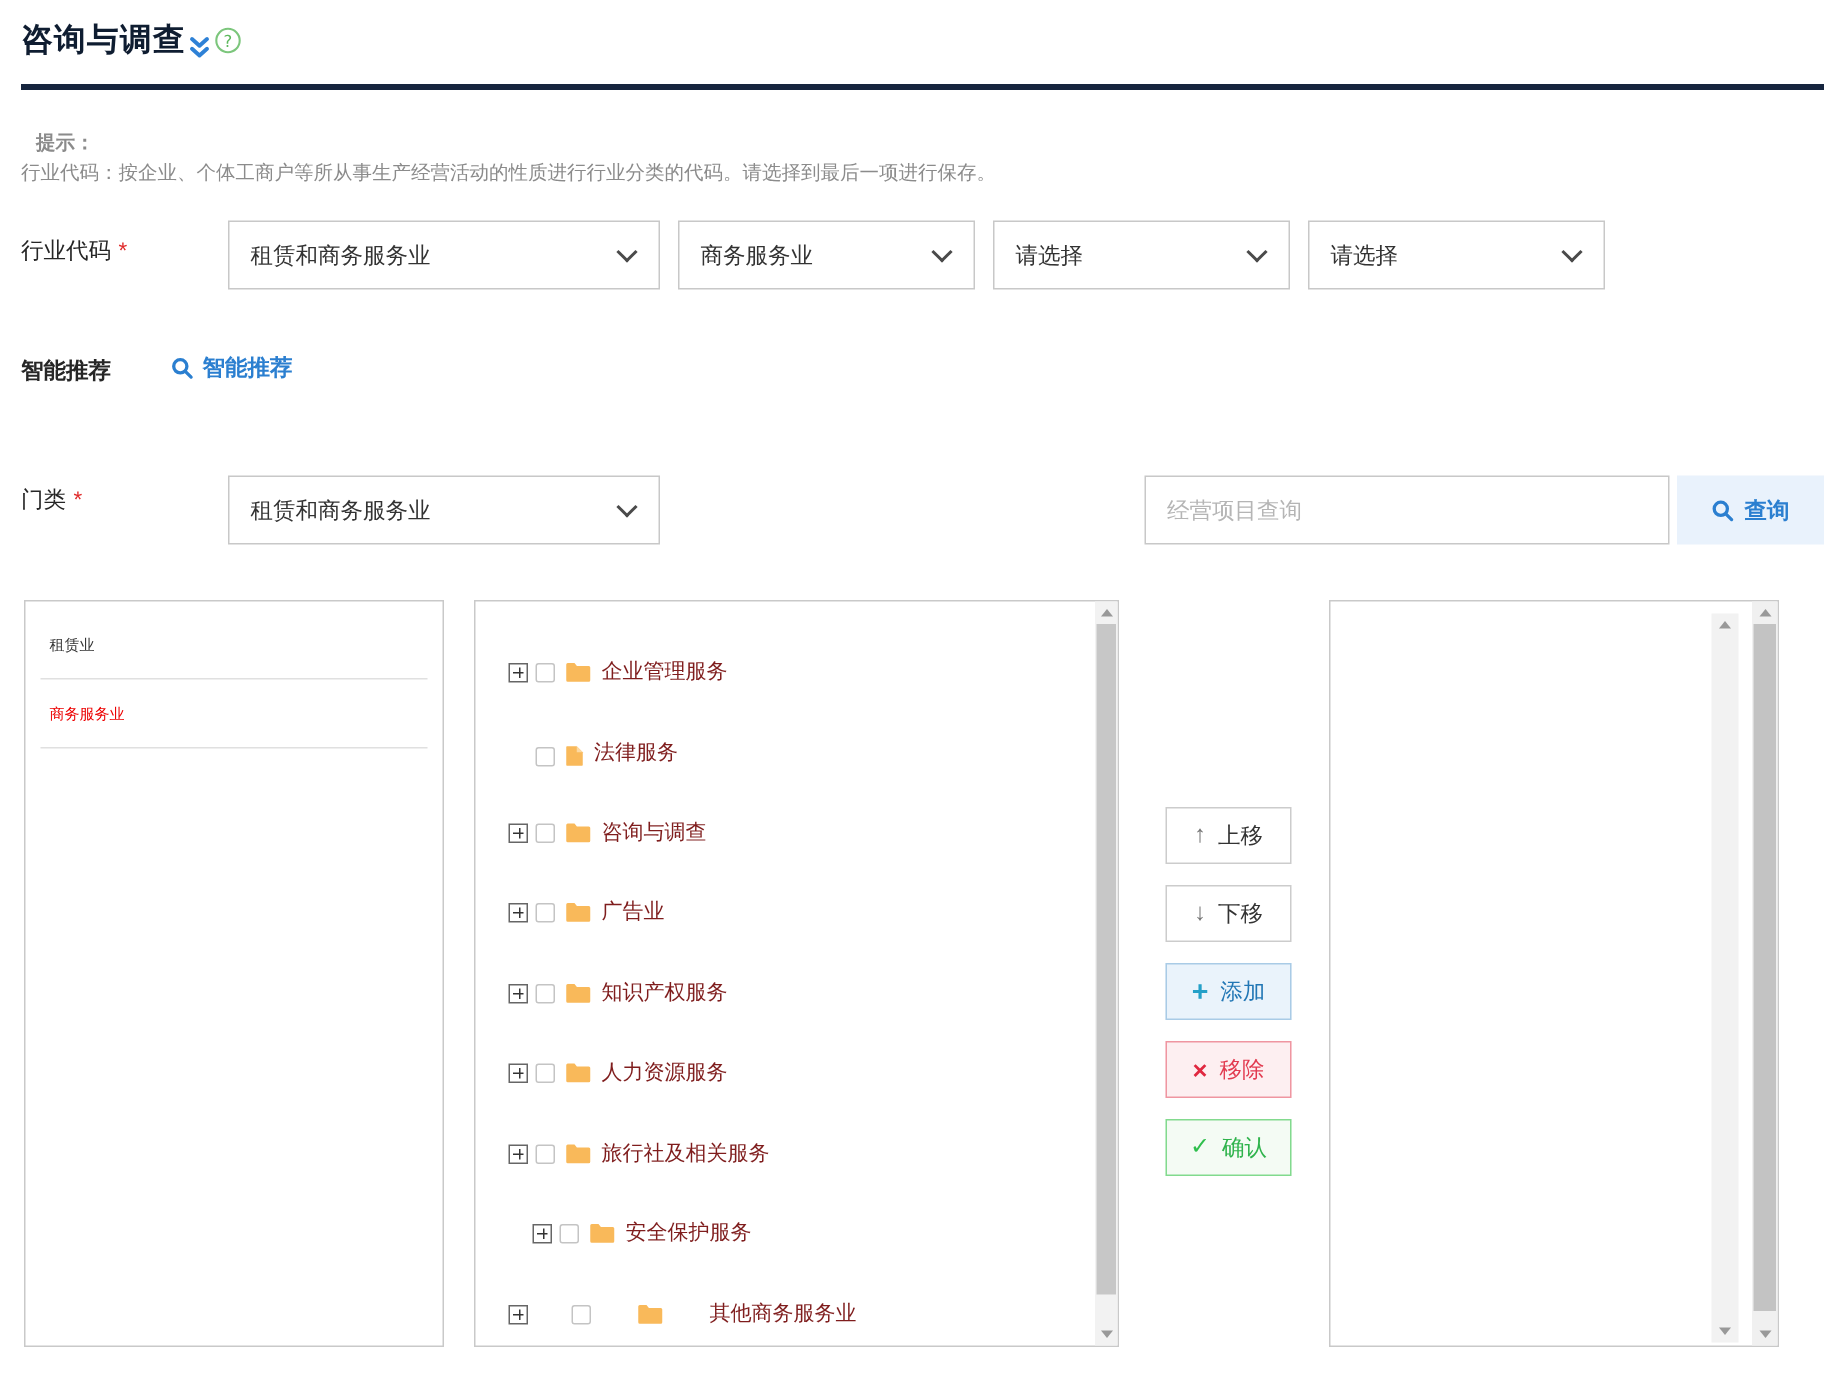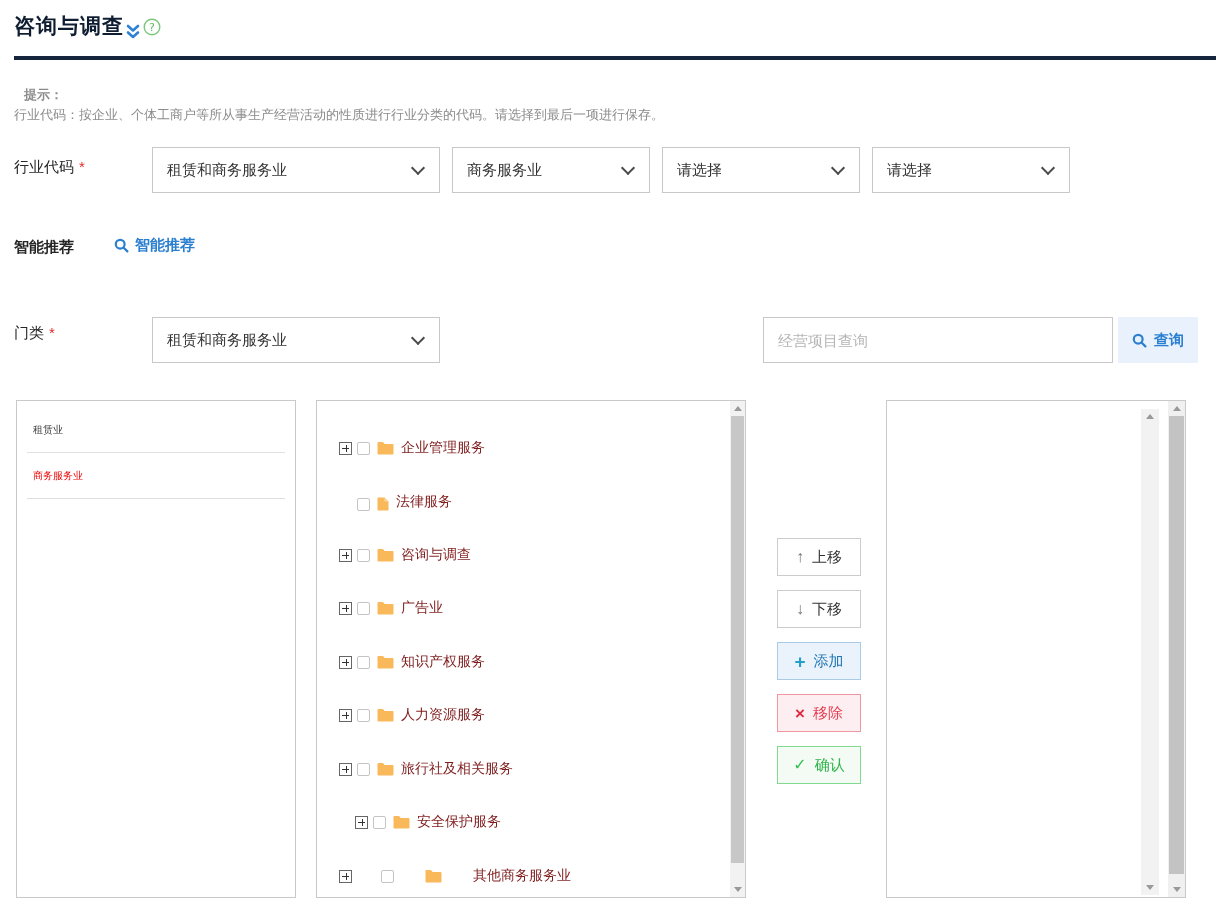--- a/index.html
+++ b/index.html
@@ -49,21 +49,21 @@
     color:#2b7fd0;font-size:15px;font-weight:bold;cursor:pointer;}
 
   
   #search-input{
     left:763px;top:317px;width:350px;height:46px;border:1px solid #c8c8c8;
     box-sizing:border-box;padding:0 14px;font-size:15px;color:#333;
     font-family:inherit;outline:none;position:absolute;
   }
   #search-input::placeholder{color:#b5b5b5;}
   #search-btn{
-    left:1118px;top:317px;width:80px;height:46px;background:#e9f2fc;border:none;
+    left:1118px;top:317px;width:98px;height:46px;background:#e9f2fc;border:none;
     display:flex;align-items:center;justify-content:center;gap:7px;
     color:#2b7fd0;font-size:15px;font-weight:bold;cursor:pointer;position:absolute;
     font-family:inherit;
   }
 
   
   .panel{position:absolute;border:1px solid #c9c9c9;background:#fff;box-sizing:border-box;}
   #left-panel{left:16px;top:400px;width:280px;height:498px;}
   #tree-panel{left:316px;top:400px;width:430px;height:498px;}
   #right-panel{left:886px;top:400px;width:300px;height:498px;}

